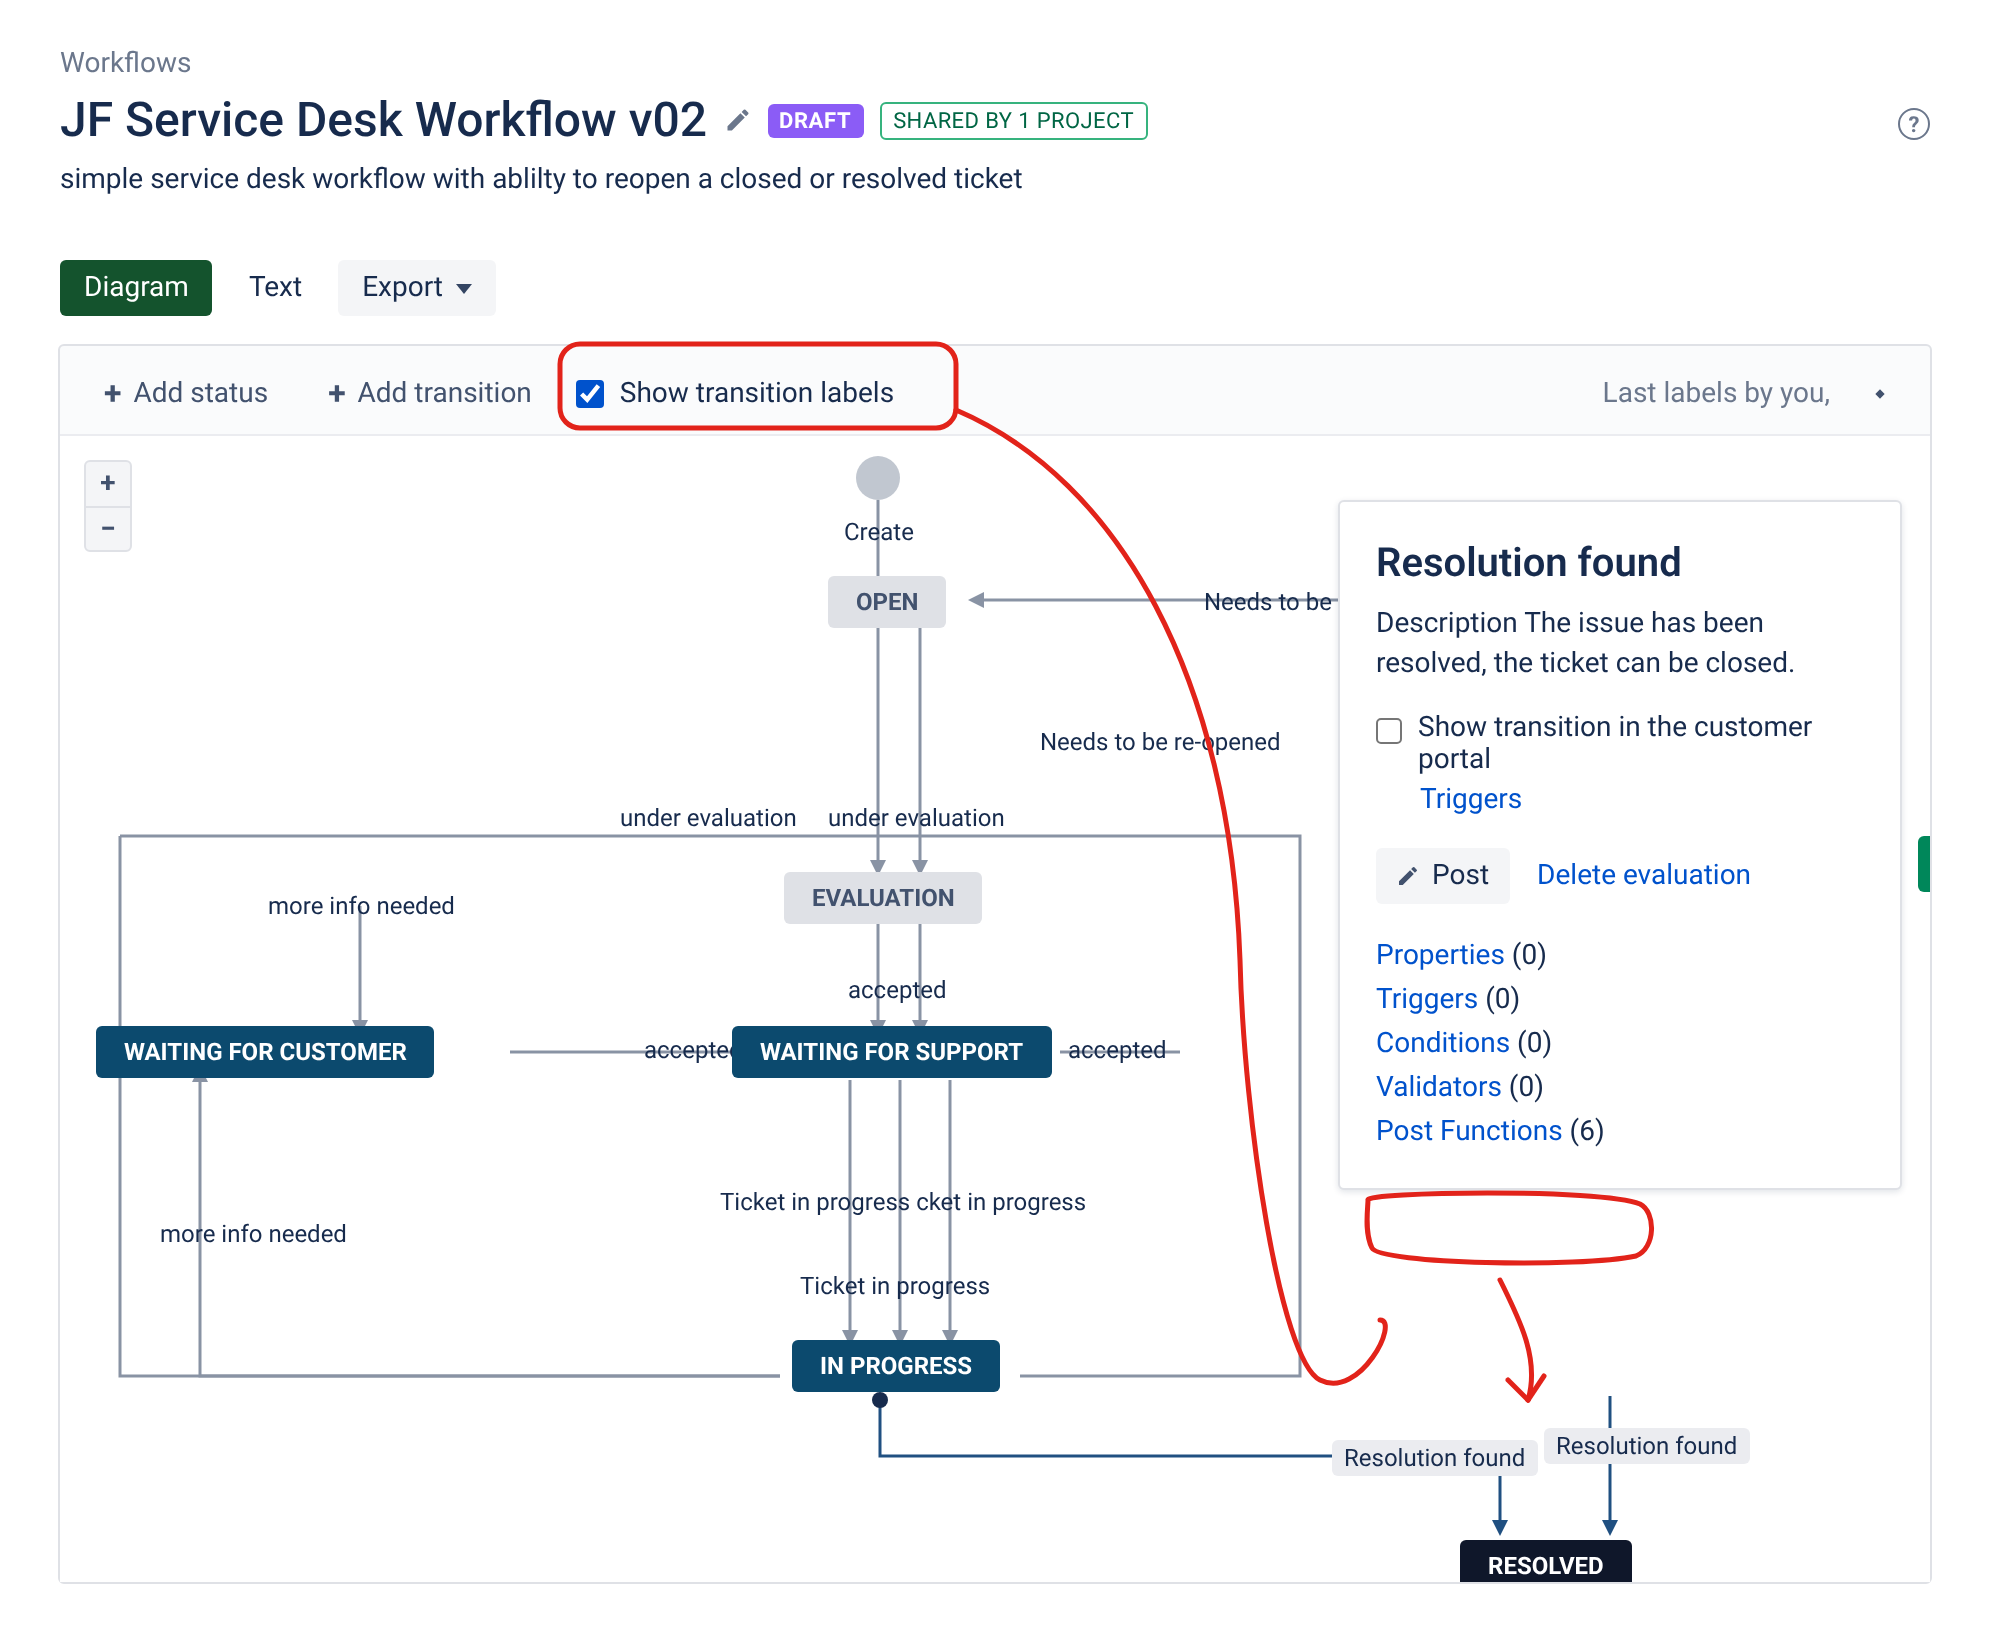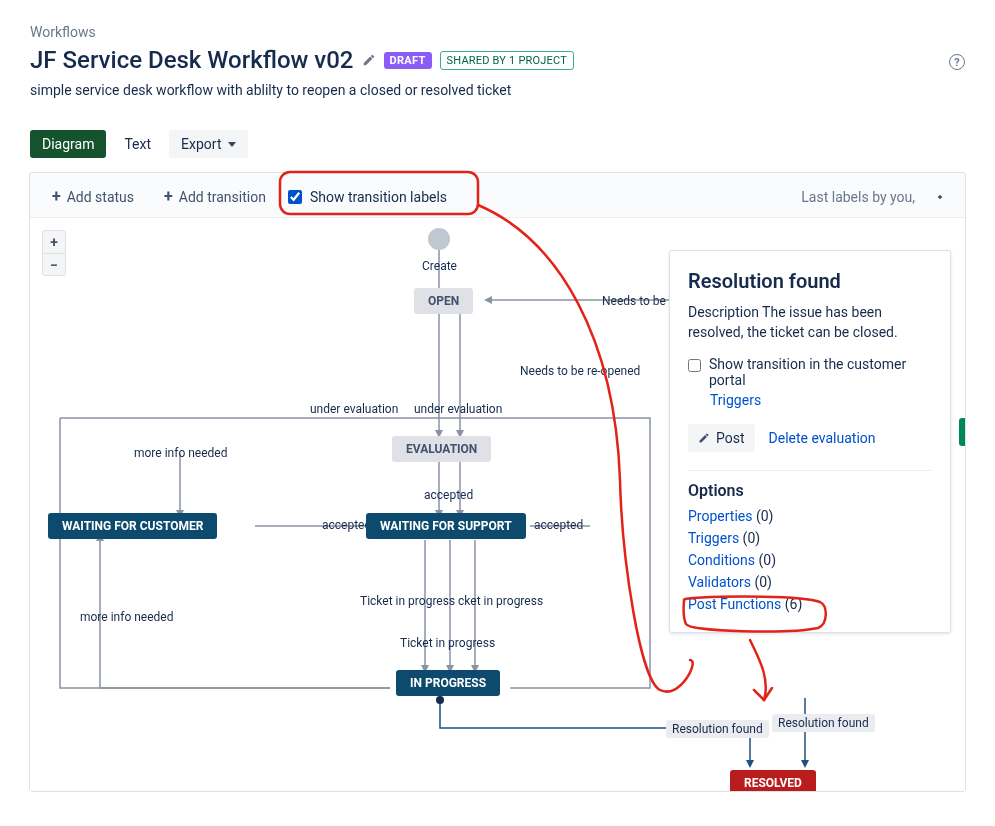--- a/index.html
+++ b/index.html
@@ -74,21 +74,21 @@
     cursor:pointer; color:#42526e; font-weight:700;
   }
   .zoom-ctrl div + div { border-top:1px solid #dfe1e6; }
 
   .node {
     position:absolute; padding:6px 14px; border-radius:3px; font-size:12px;
     font-weight:700; text-align:center; white-space:nowrap; z-index:2;
   }
   .node.grey { background:#dfe1e6; color:#42526e; }
   .node.blue { background:#0c4a6e; color:#fff; }
-  .node.green { background:#b91c1c; color:#fff; }
+  .node.green { background:#0f172a; color:#fff; }
   .start-circle {
     position:absolute; width:22px; height:22px; background:#c1c7d0; border-radius:50%; z-index:2;
   }
   .t-label {
     position:absolute; font-size:12px; color:#172b4d; white-space:nowrap; z-index:2;
     background:transparent;
   }
   .t-label.pill { background:#ebecf0; padding:2px 6px; border-radius:3px; }
   .dot { position:absolute; width:8px; height:8px; background:#172b4d; border-radius:50%; z-index:2; }
 
@@ -280,21 +280,20 @@
         <div class="configure">Triggers</div>
         <div class="actions">
           <div class="edit-btn">
             <svg width="12" height="12" viewBox="0 0 24 24">
                 <path fill="#42526e" d="M3 17.25V21h3.75L17.81 9.94l-3.75-3.75L3 17.25zM20.71 7.04a1 1 0 0 0 0-1.41l-2.34-2.34a1 1 0 0 0-1.41 0l-1.83 1.83 3.75 3.75 1.83-1.83z"></path>
               </svg>
             <span>Post</span>
           </div>
           <span class="del-link">Delete evaluation</span>
         </div>
-        <h3>Options</h3>
         <span class="opt"><span>Properties</span> <span class="count">(0)</span></span>
         <span class="opt"><span>Triggers</span> <span class="count">(0)</span></span>
         <span class="opt"><span>Conditions</span> <span class="count">(0)</span></span>
         <span class="opt"><span>Validators</span> <span class="count">(0)</span></span>
         <span class="opt"><span>Post Functions</span> <span class="count">(6)</span></span>
       </div>
     </div>
   </div>
 </div>
 

